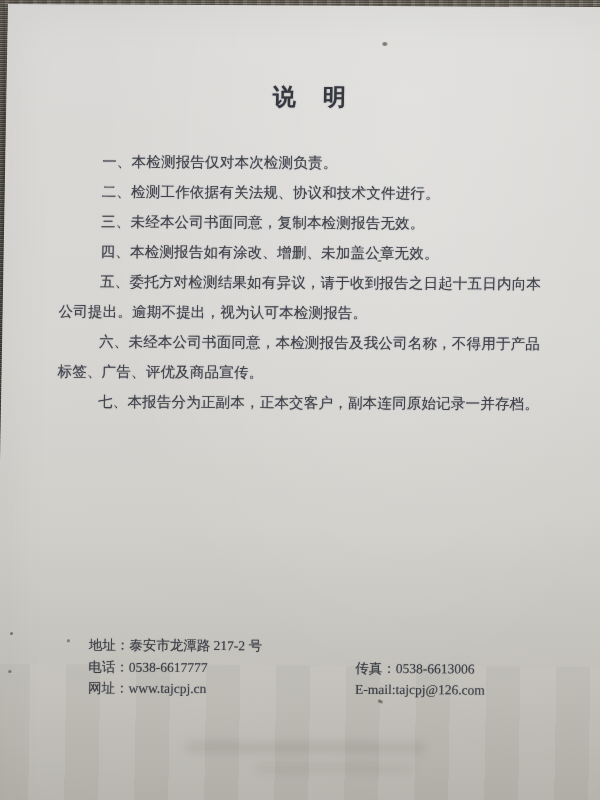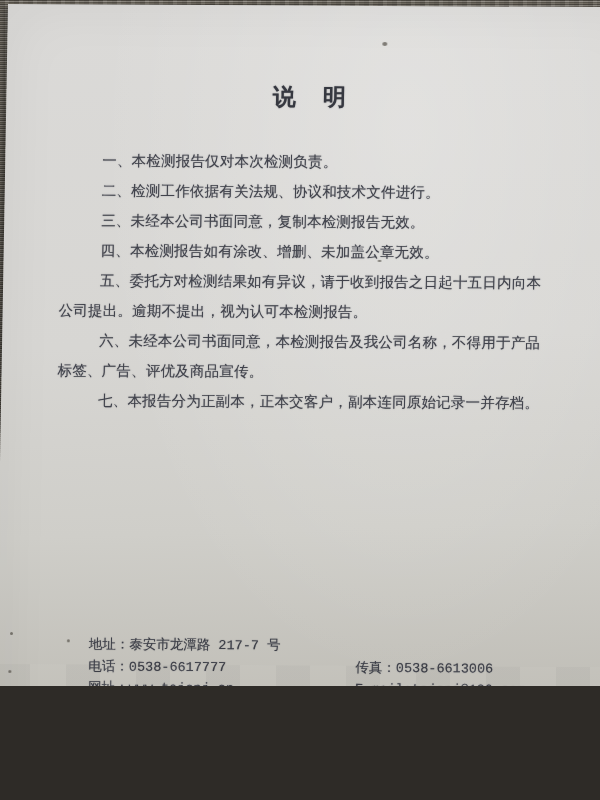--- a/index.html
+++ b/index.html
@@ -1,18 +1,18 @@
 <!DOCTYPE html>
 <html><head>
 <meta charset="utf-8">
 <style>
   html,body{margin:0;padding:0;background:#2e2b27;}
   .photo{
-    position:relative;width:600px;height:686px;overflow:hidden;
-    font-family:Liberation Mono, monospace;
+    position:relative;width:600px;height:800px;overflow:hidden;
+    font-family:Liberation Serif, serif;
     background-color:#6b655b;
     background-image:
       repeating-linear-gradient(90deg, rgba(0,0,0,0.10) 0 5px, rgba(255,255,255,0.06) 5px 9px, rgba(0,0,0,0.04) 9px 14px),
       repeating-linear-gradient(0deg, rgba(255,255,255,0.22) 0 1px, rgba(0,0,0,0.28) 1px 2px, rgba(255,255,255,0.05) 2px 3px, rgba(0,0,0,0.16) 3px 4px);
   }
   .paper{
     position:absolute;left:8px;top:4px;width:646px;height:840px;
     transform:rotate(0.3deg) skewX(-0.7deg);transform-origin:0 0;
     background:
       radial-gradient(ellipse at 62% 14%, rgba(255,255,255,0.22), rgba(255,255,255,0) 55%),
@@ -63,21 +63,21 @@
         <p>一、本检测报告仅对本次检测负责。</p>
         <p>二、检测工作依据有关法规、协议和技术文件进行。</p>
         <p>三、未经本公司书面同意，复制本检测报告无效。</p>
         <p>四、本检测报告如有涂改、增删、未加盖公章无效。</p>
         <p>五、委托方对检测结果如有异议，请于收到报告之日起十五日内向本公司提出。逾期不提出，视为认可本检测报告。</p>
         <p>六、未经本公司书面同意，本检测报告及我公司名称，不得用于产品标签、广告、评优及商品宣传。</p>
         <p>七、本报告分为正副本，正本交客户，副本连同原始记录一并存档。</p>
       </div>
     <div class="footer">
         <div class="frow">
-          <span class="fleft">地址：泰安市龙潭路 217-7 号</span>
+          <span class="fleft">地址：泰安市龙潭路 217-2 号</span>
         </div>
         <div class="frow">
           <span class="fleft">电话：0538-6617777</span>
           <span class="fright">传真：0538-6613006</span>
         </div>
         <div class="frow">
           <span class="fleft">网址：www.tajcpj.cn</span>
           <span class="fright">E-mail:tajcpj@126.com</span>
         </div>
       </div>

